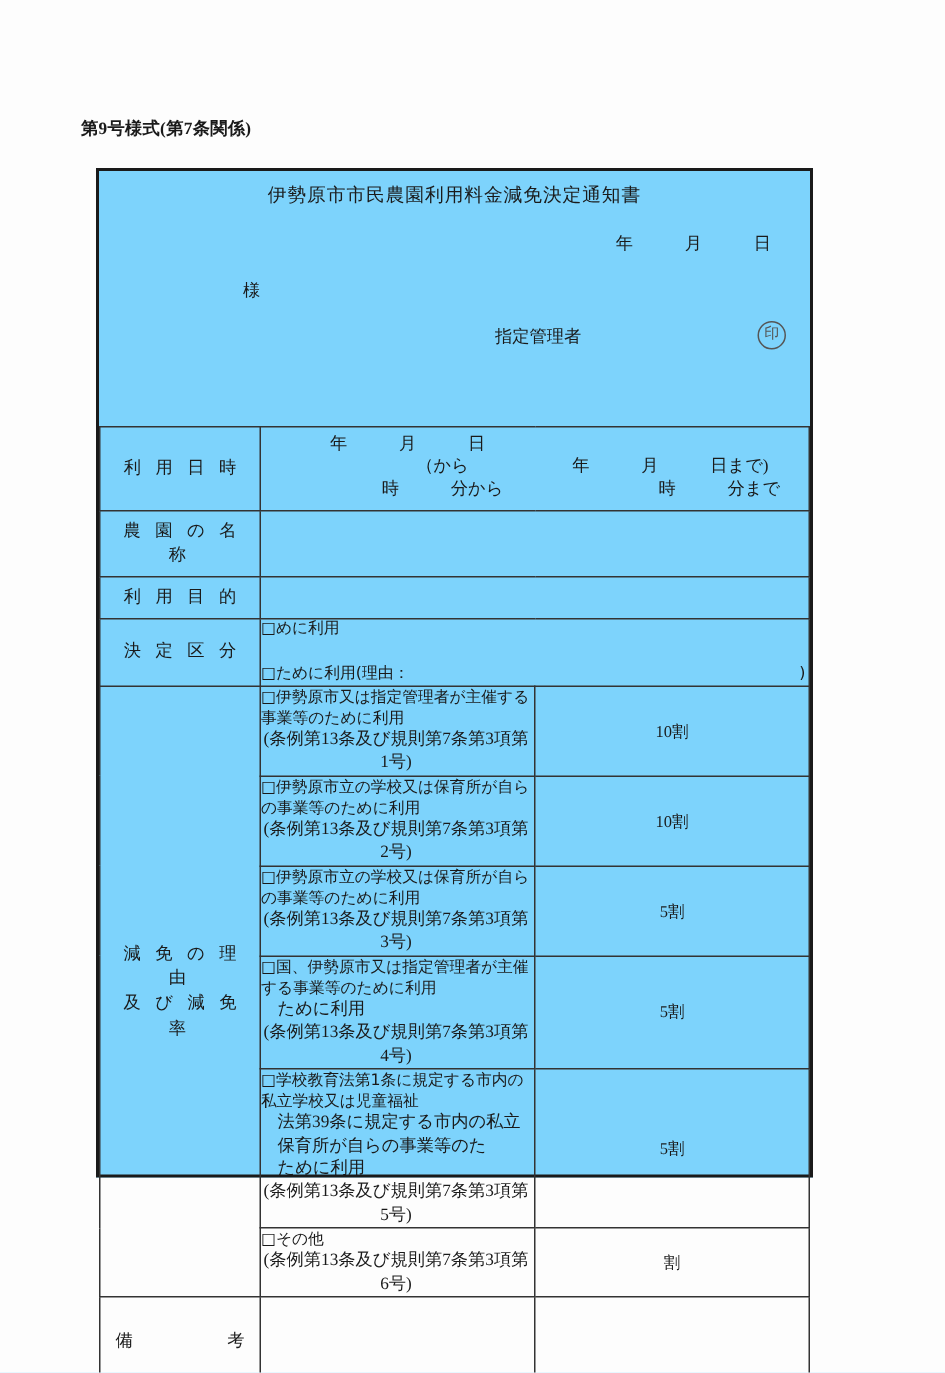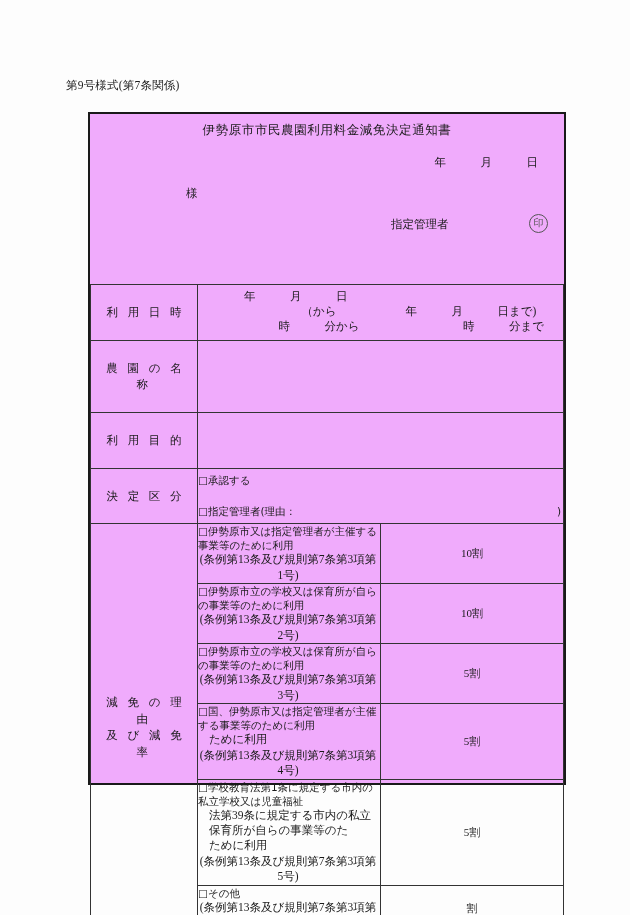--- a/index.html
+++ b/index.html
@@ -17,37 +17,38 @@
   }
   .page {
     position: absolute;
     inset: 0;
     background: #fdfdfd;
   }
 
   
   .form-no {
     position: absolute;
-    left: 66px;
+    left: 54px;
     top: 78px;
     font-size: 11.5px;
     letter-spacing: 0.2px;
     white-space: nowrap;
+    font-weight: bold;
   }
 
   
   .frame {
     position: absolute;
-    left: 88px;
+    left: 64px;
     top: 112px;
     width: 478px;
     height: 673px;
     border: 2px solid #1a1a1a;
     box-sizing: border-box;
-    background: #f0abfc;
+    background: #7dd3fc;
   }
 
   
   .title-block {
     position: relative;
     height: 170px;
   }
   .doc-title {
     position: absolute;
     top: 8px;
@@ -68,21 +69,20 @@
     position: absolute;
     top: 72px;
     left: 96px;
     font-size: 11.5px;
   }
   .issuer {
     position: absolute;
     top: 103px;
     left: 264px;
     font-size: 11.5px;
-    margin-left: 37px;
   }
   .seal {
     position: absolute;
     top: 100px;
     right: 16px;
     width: 17px;
     height: 17px;
     border: 1.2px solid #555;
     border-radius: 50%;
     font-size: 10px;
@@ -107,21 +107,21 @@
   }
   table.form td {
     border: 1px solid #333;
     vertical-align: middle;
     padding: 0;
   }
   table.form td.lbl {
     width: 94px;
     text-align: center;
     line-height: 1.45;
-    padding: 19px 6px;
+    padding: 5px 6px;
   }
   .lbl-spread {
     display: block;
     letter-spacing: 3.4px;
     text-indent: 3.4px;
   }
   td.body {
     padding: 4px 7px;
   }
   td.rate {
@@ -229,23 +229,23 @@
           <span class="lbl-spread">利 用 目 的</span>
         </td>
         <td class="body" colspan="2" style="height:22px"></td>
       </tr>
 
       <tr>
         <td class="lbl">
           <span class="lbl-spread">決 定 区 分</span>
         </td>
         <td class="decision" colspan="2">
-          <span class="opt cb">□承認する</span>
+          <span class="opt cb">□めに利用</span>
           <span class="opt second cb">
-            <span>□指定管理者(理由：</span>
+            <span>□ために利用(理由：</span>
             <span class="paren-close">)</span>
           </span>
         </td>
       </tr>
 
       <tr>
         <td class="lbl" rowspan="6">
           <span class="lbl-spread">減 免 の 理 由</span>
           <span class="lbl-spread">及 び 減 免 率</span>
         </td>

